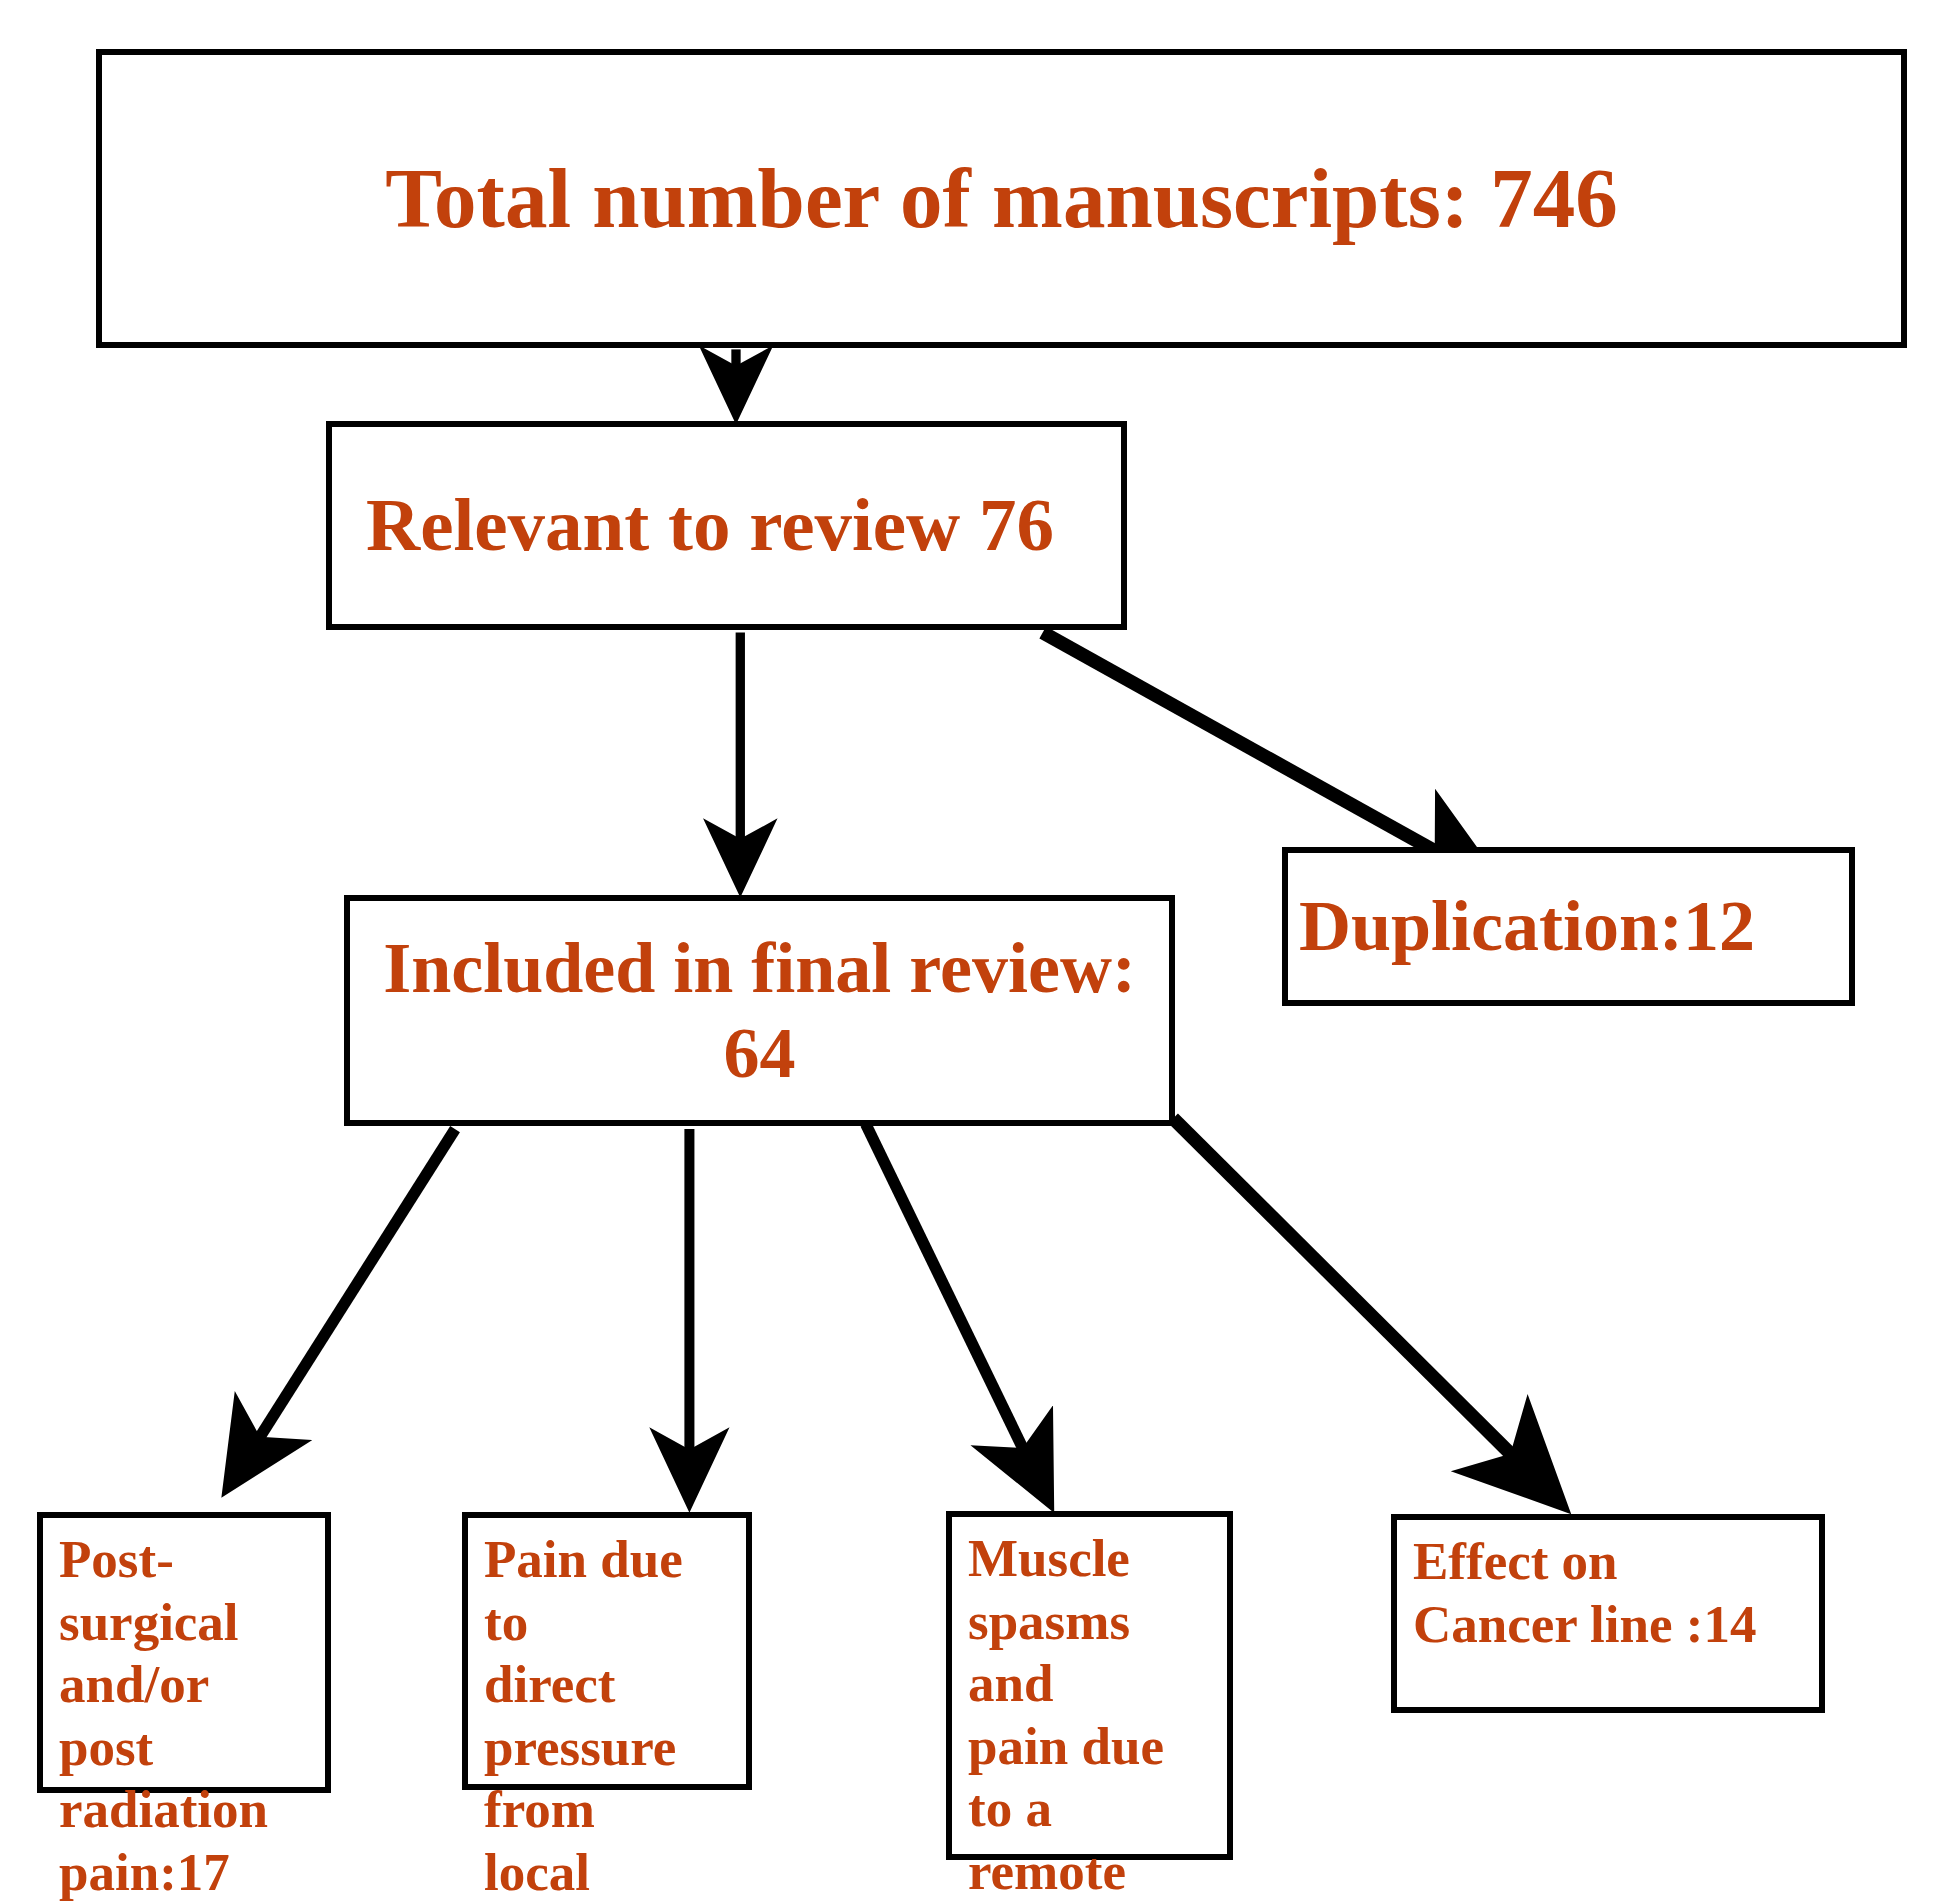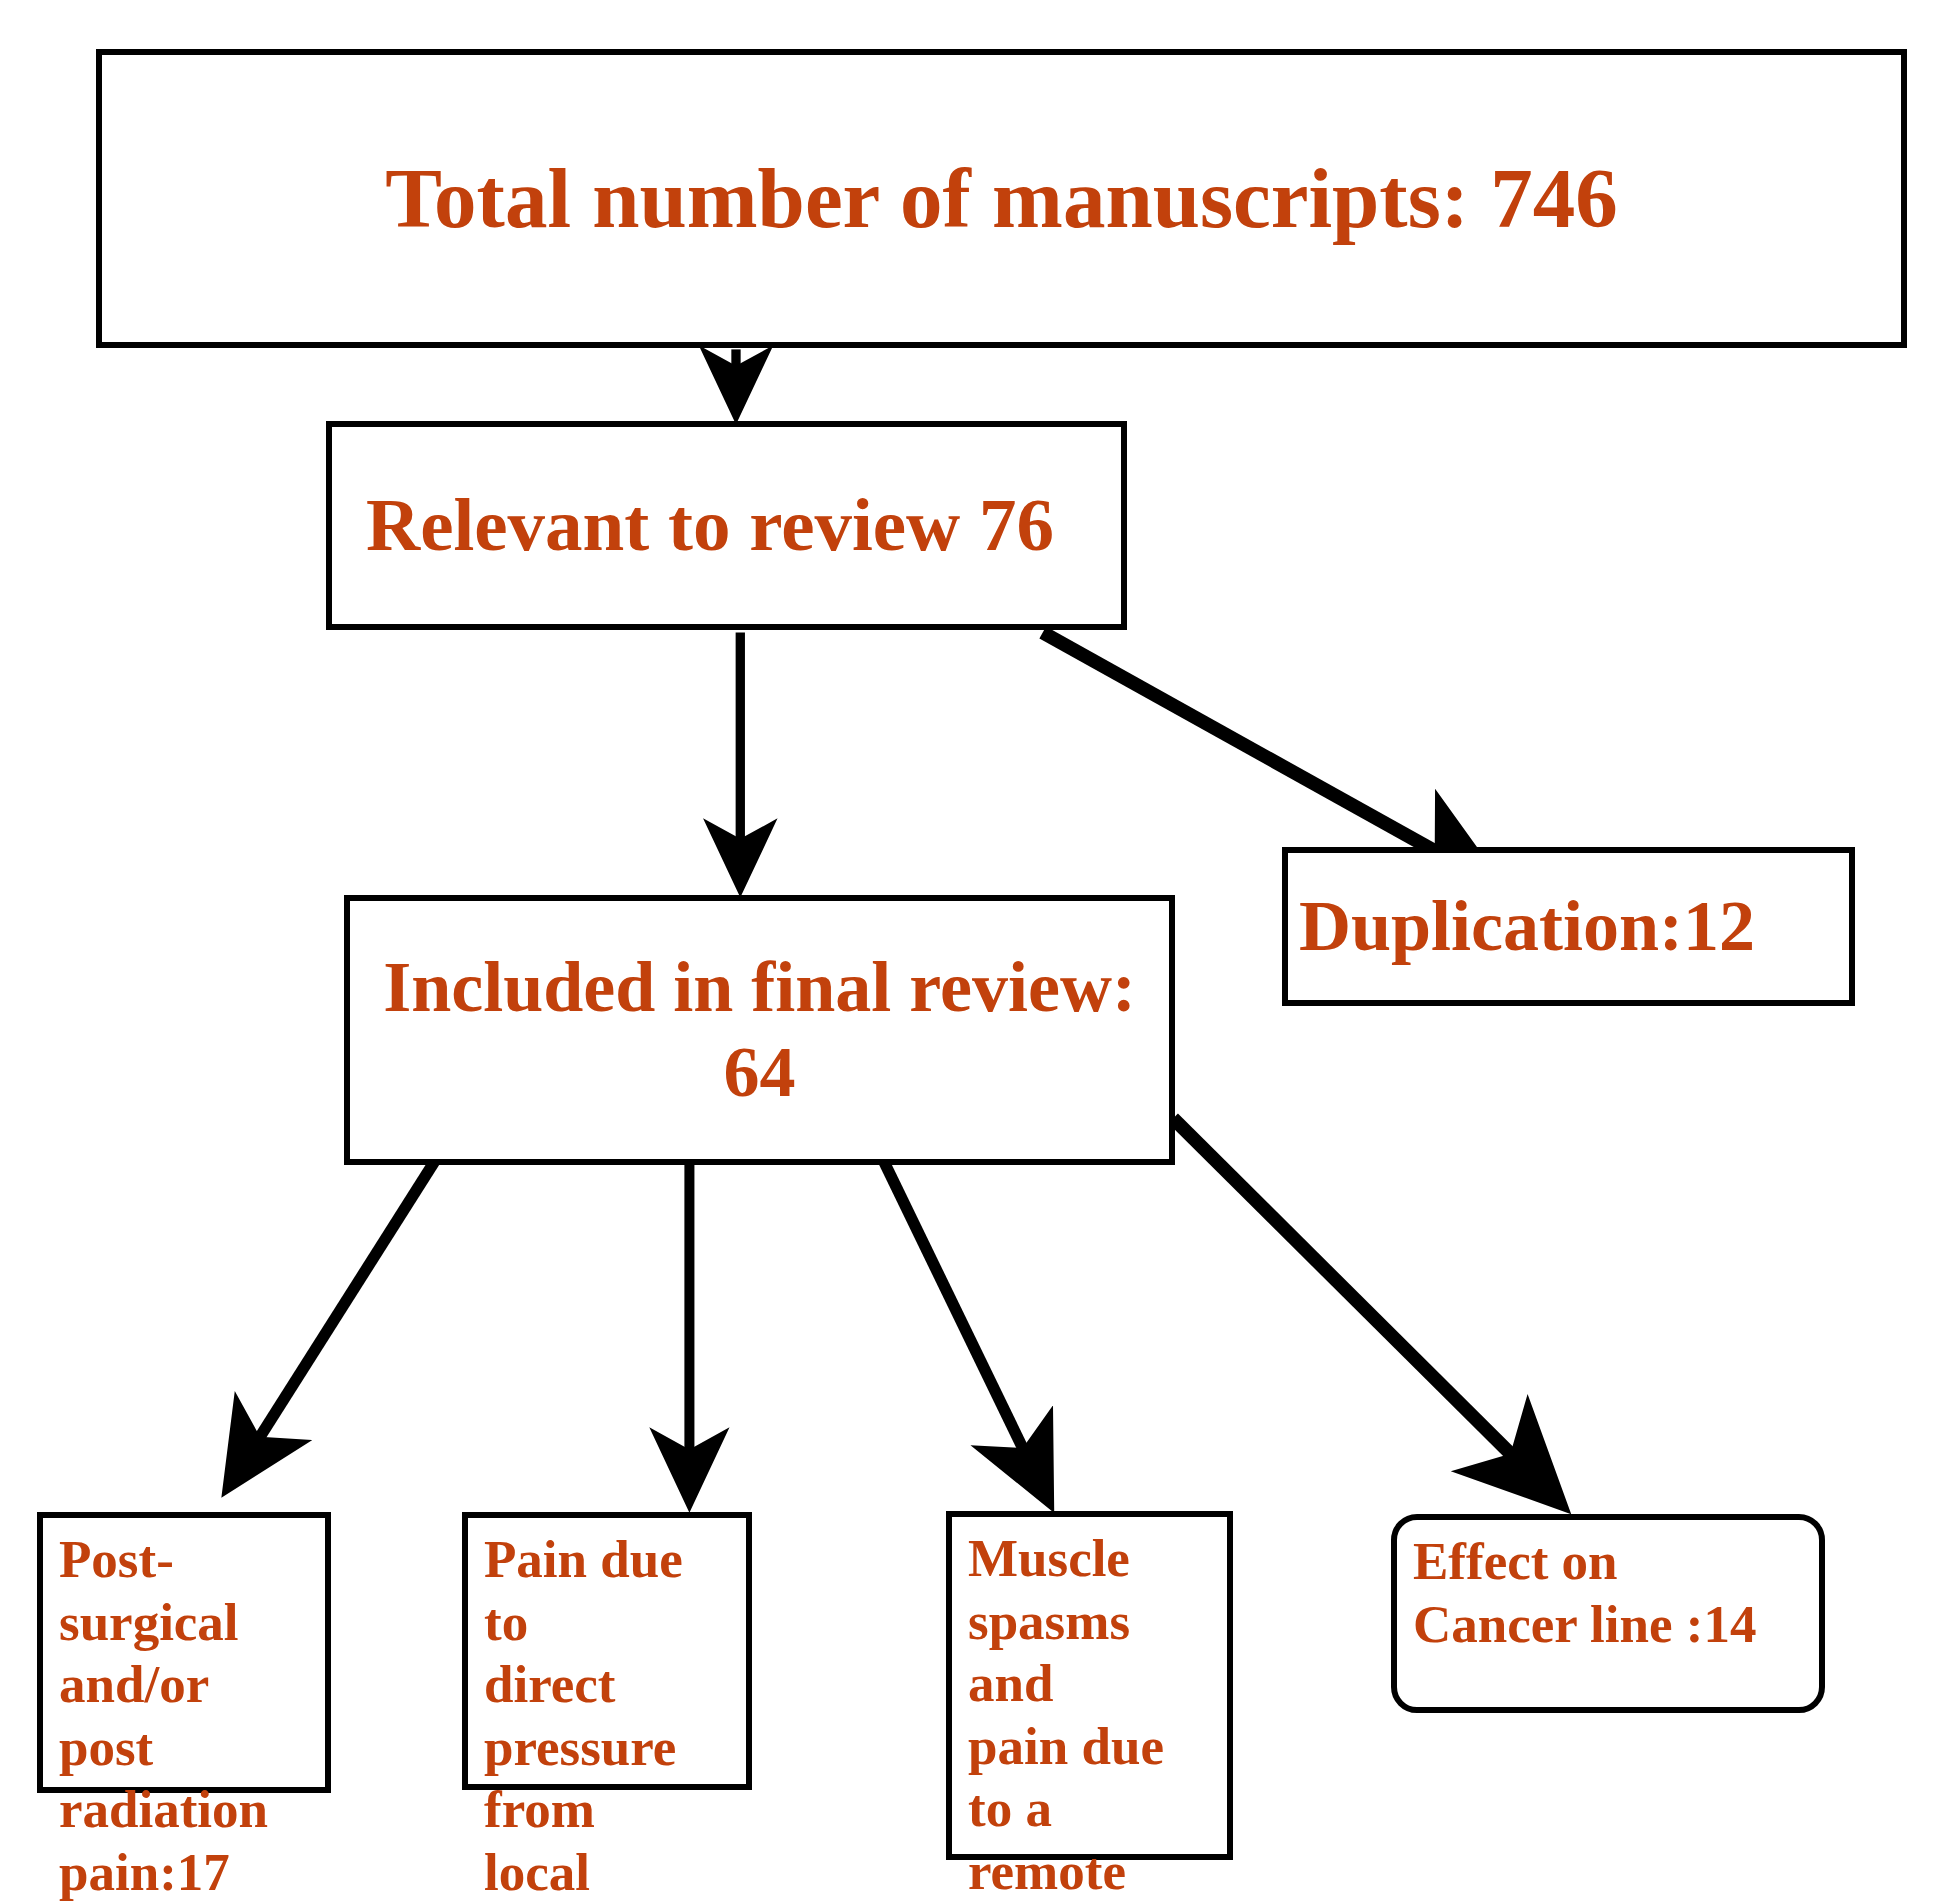--- a/index.html
+++ b/index.html
@@ -38,21 +38,21 @@
     left: 96px; top: 49px; width: 1811px; height: 299px;
     font-size: 85px;
     justify-content: center;
   }
   #node-relevant {
     left: 326px; top: 421px; width: 801px; height: 209px;
     font-size: 75px;
     padding-left: 34px;
   }
   #node-included {
-    left: 344px; top: 895px; width: 831px; height: 270px;
+    left: 344px; top: 895px; width: 831px; height: 231px;
     font-size: 72px;
     padding: 0 18.6px;
   }
   #node-duplication {
     left: 1282px; top: 847px; width: 573px; height: 159px;
     font-size: 72px;
     padding-left: 11px;
     justify-content: center;
   }
   #node-postsurg {
@@ -72,21 +72,20 @@
     left: 946px; top: 1511px; width: 287px; height: 349px;
     font-size: 53px;
     padding: 10px 9px 10px 16px;
     align-items: flex-start;
   }
   #node-cancerline {
     left: 1391px; top: 1514px; width: 434px; height: 199px;
     font-size: 53px;
     padding: 10px 11.5px 10px 16px;
     align-items: flex-start;
-    border-radius: 26px;
   }
 
   #edges {
     position: absolute;
     left: 0; top: 0;
     width: 1955px; height: 1902px;
     pointer-events: none;
   }
 </style>
 </head>

